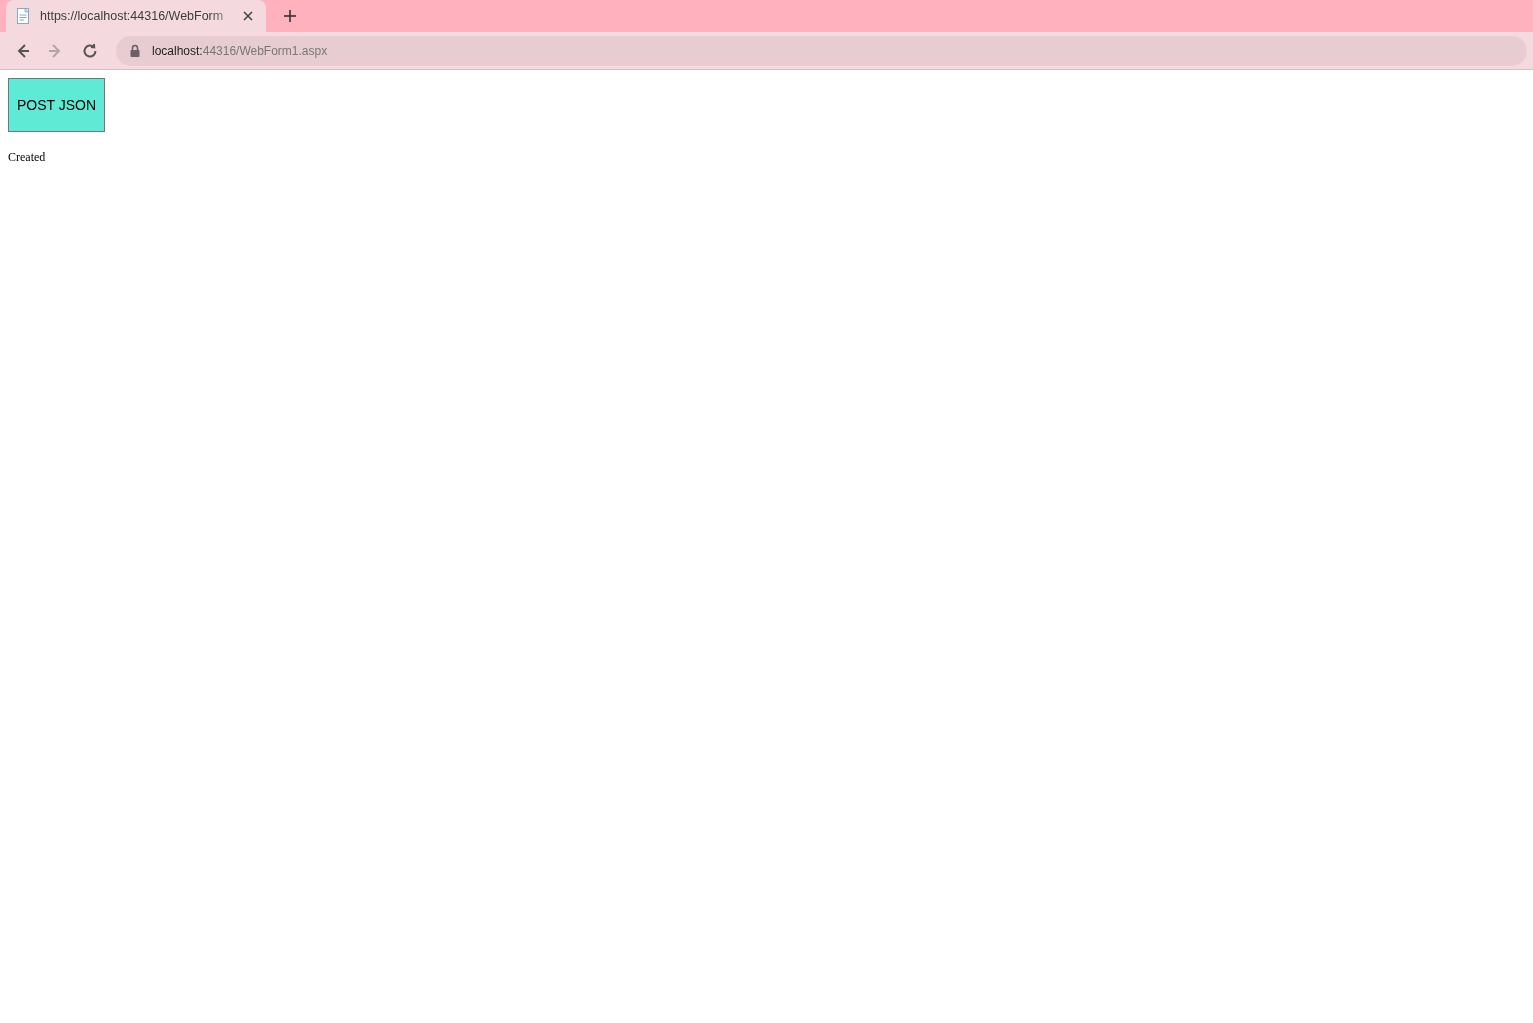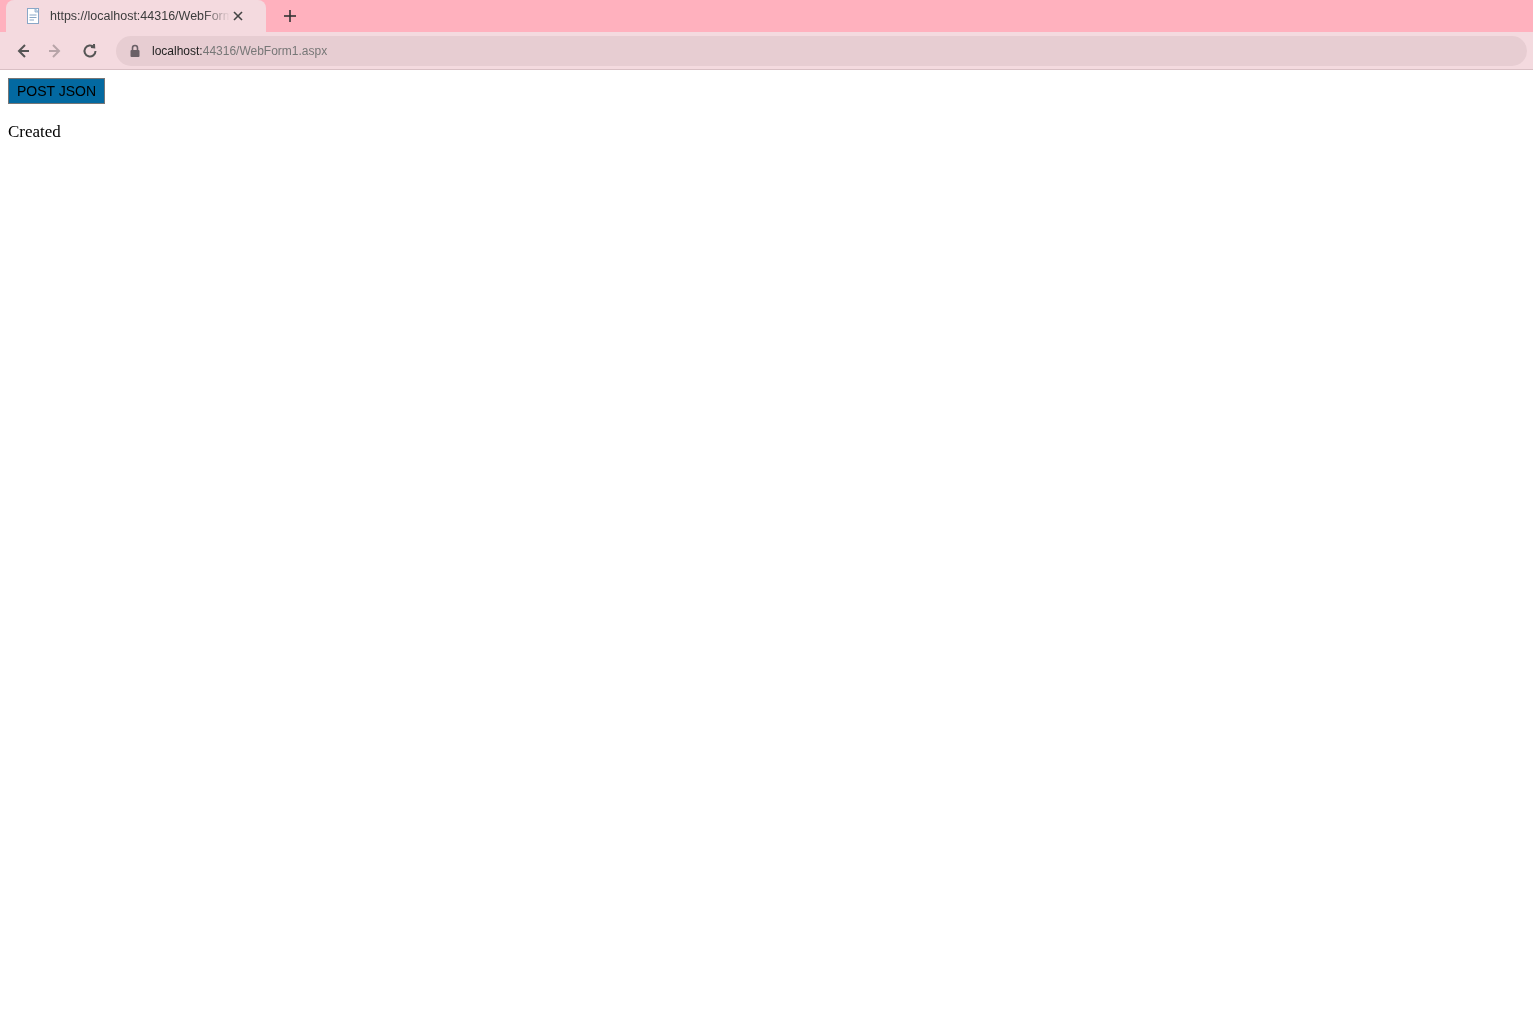--- a/index.html
+++ b/index.html
@@ -24,21 +24,21 @@
       padding-left: 6px;
     }
     .tab {
       height: 32px;
       width: 260px;
       background: #f4dadf;
       border-top-left-radius: 8px;
       border-top-right-radius: 8px;
       display: flex;
       align-items: center;
-      padding: 0 20px;
+      padding: 0 10px;
       font-size: 12.5px;
       color: #3c3c3c;
       position: relative;
     }
     .tab .favicon {
       width: 16px;
       height: 16px;
       margin-right: 8px;
       display: flex;
       align-items: center;
@@ -124,29 +124,29 @@
     }
 
     
     .page {
       padding: 8px 8px;
       background: #ffffff;
     }
     .post-button {
       font-family: Arial, sans-serif;
       font-size: 14px;
-      padding: 4px 8px;
-      background: #0369a1;
+      padding: 18px 8px;
+      background: #5eead4;
       border: 1px solid #767676;
       cursor: pointer;
     }
     .status-text {
       margin-top: 18px;
       font-family: "Times New Roman", Times, serif;
-      font-size: 17px;
+      font-size: 12px;
       color: #000;
     }
 
     svg { display: block; }
   </style>
 </head>
 <body>
 
 <div class="tab-strip">
   <div class="tab">

